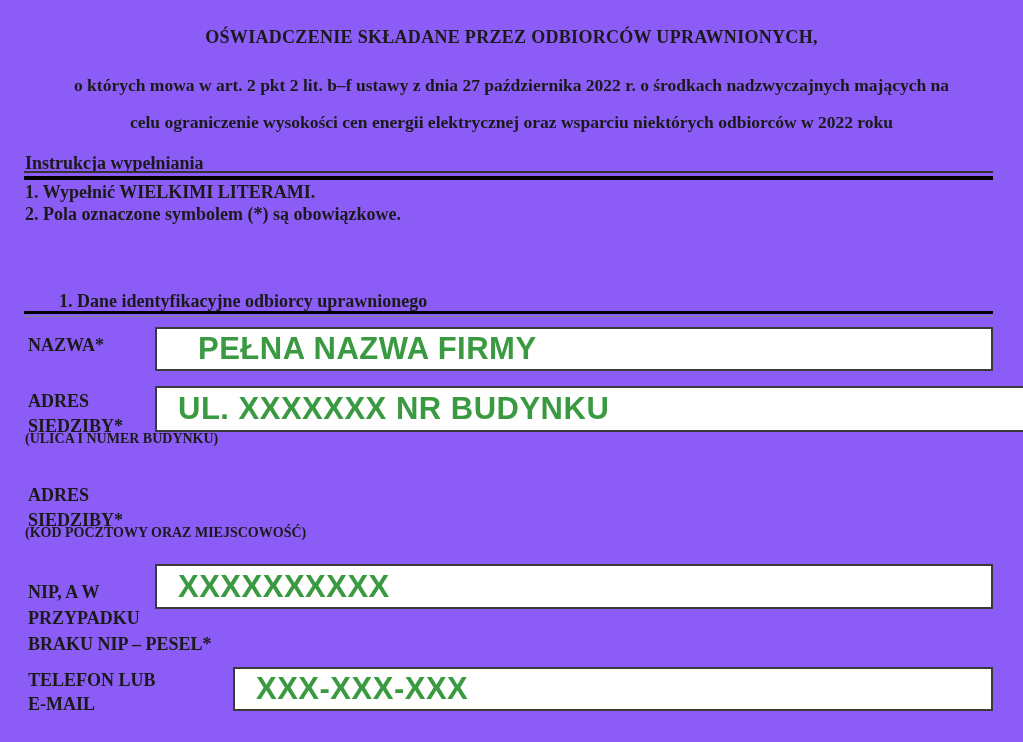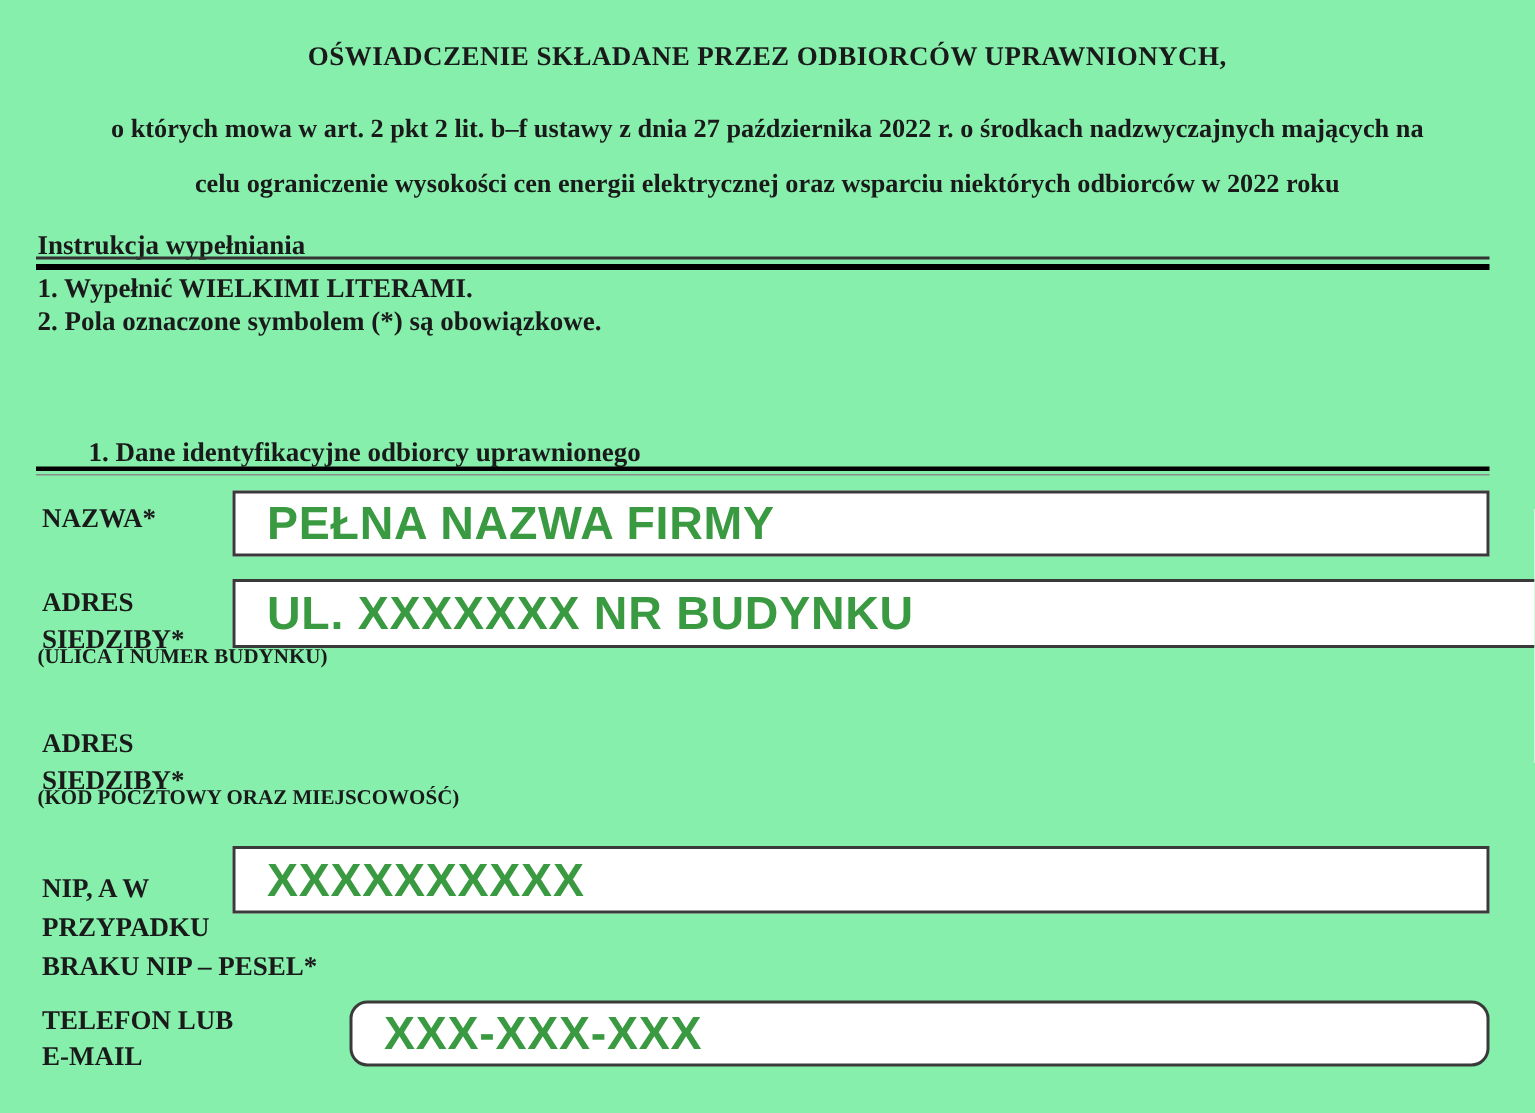--- a/index.html
+++ b/index.html
@@ -5,21 +5,21 @@
   :root{
     --green:#3a9a41;
     --ink:#1a1a1a;
     --box-border:#3a3a3a;
   }
   html,body{margin:0;padding:0;background:#ffffff;}
   .page{
     position:relative;
     width:1023px;
     height:742px;
-    background:#86efac;
+    background:#8b5cf6;
     font-family:"Liberation Serif","DejaVu Serif",serif;
     color:var(--ink);
     overflow:hidden;
   }
   
   .title-line{
     position:absolute;
     left:20px; right:20px;
     text-align:center;
     font-weight:bold;
@@ -81,25 +81,25 @@
   }
   .field-value{
     font-family:"Liberation Sans","DejaVu Sans",sans-serif;
     font-weight:bold;
     font-size:31px;
     letter-spacing:0.5px;
     color:var(--green);
     padding-left:21px;
     white-space:nowrap;
   }
-  .box1{left:155px; top:327px; width:838px; height:44px;}
+  .box1{left:155px; top:327px; width:838px; height:44px;padding-left:20px;}
   .box2{left:155px; top:386px; width:928px; height:46px;}
   .box3{left:155px; top:472px; width:838px; height:46px;}
   .box4{left:155px; top:564px; width:838px; height:45px;}
-  .box5{left:233px; top:667px; width:760px; height:44px;border-radius:12px;}
+  .box5{left:233px; top:667px; width:760px; height:44px;}
   .lab1{top:333px;}
   .lab2{top:389px;}
   .cap2{top:431px;}
   .lab3{top:483px;}
   .cap3{top:525px;}
   .lab4{top:579px; line-height:26px;}
   .lab5{top:668px; line-height:24px;}
 </style>
 </head>
 <body>

